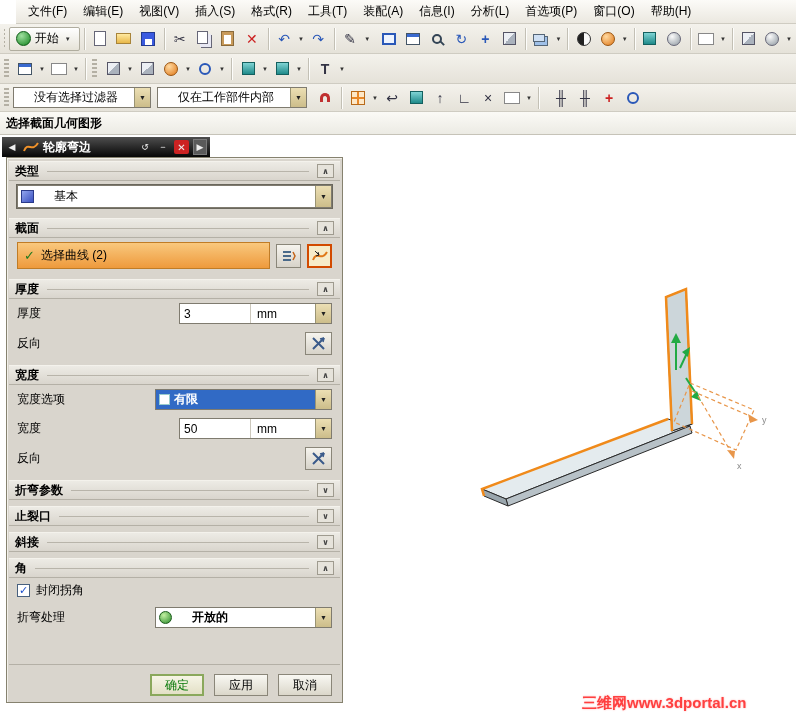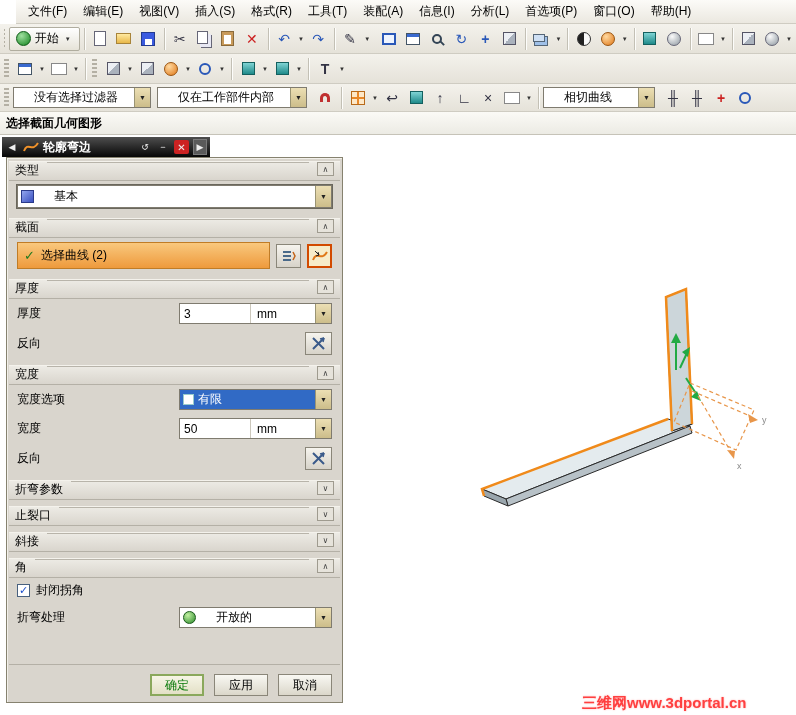--- a/index.html
+++ b/index.html
@@ -58,35 +58,35 @@
 .prompt{position:absolute;top:112px;left:0;width:796px;height:23px;background:linear-gradient(#fbfaf6,#ecebe4);border-bottom:1px solid #c6c3b8;display:flex;align-items:center;padding:0 6px;font-weight:bold;}
 
 
 .dlgtitle{position:absolute;top:137px;left:2px;width:208px;height:20px;background:linear-gradient(#4e4e4e,#060606);display:flex;align-items:center;color:#fff;padding:0 3px;gap:4px;}
 .dt-btn{width:14px;height:16px;display:flex;align-items:center;justify-content:center;font-size:9px;color:#eee;}
 .dt-close{background:#c22;border-radius:2px;width:15px;height:14px;font-size:10px;}
 .dt-title{font-weight:bold;font-size:12px;font-family:Liberation Serif, serif;}
 .dt-fwd{background:#5a5a5a;border:1px solid #7a7a7a;}
 
 .dlg{position:absolute;top:157px;left:6px;width:337px;height:546px;background:#d9d5cd;border:1px solid #86826f;box-shadow:inset 1px 1px 0 #f2f0ea;display:flex;flex-direction:column;padding:3px 2px 4px;overflow:hidden;}
-.ghdr{display:flex;align-items:flex-start;height:20px;padding:0 6px;font-weight:normal;flex:none;border-top:1px solid #f4f2ec;border-bottom:1px solid #b4b0a6;background:linear-gradient(#edebe5,#d9d5cd);}
+.ghdr{display:flex;align-items:center;height:20px;padding:0 6px;font-weight:bold;flex:none;border-top:1px solid #f4f2ec;border-bottom:1px solid #b4b0a6;background:linear-gradient(#edebe5,#d9d5cd);}
 .hline{flex:1;border-top:1px solid #b8b4aa;margin:0 8px;}
 .chev{width:17px;height:14px;border:1px solid #9f9b8f;background:#e6e3db;font-size:8px;display:flex;align-items:center;justify-content:center;color:#444;flex:none;}
 .grow{display:flex;align-items:center;padding:4px 8px;gap:6px;flex:none;}
 .lbl{width:150px;white-space:nowrap;}
 .fullcombo{flex:1;height:23px;box-shadow:0 0 0 1px #6a675c;}
 .ic-cubeblue{width:13px;height:13px;margin-left:3px;background:linear-gradient(135deg,#93a6ee,#3a50c0);border:1px solid #2a3a8a;flex:none;}
 .selrow{flex:1;display:flex;align-items:center;gap:6px;height:27px;padding:0 6px;background:linear-gradient(#f9c87e,#ee9a3c);border:1px solid #c07c26;}
 .chk-green{color:#1e7a1e;font-weight:bold;font-size:13px;}
 .sq{width:25px;height:24px;border:1px solid #8a8679;background:linear-gradient(#f6f4ee,#d7d3c9);display:flex;align-items:center;justify-content:center;flex:none;}
 .sq.active{border:2px solid #d24a00;background:#f7ecc9;}
 .valcombo{display:flex;align-items:stretch;height:21px;border:1px solid #7f7b6f;background:#fff;margin-left:auto;width:153px;}
 .vinput{border:none;outline:none;width:70px;padding:0 4px;font:inherit;background:#fff;}
 .unit{display:flex;align-items:center;padding:0 6px;border-left:1px solid #ccc8bc;flex:1;}
-.rcombo{margin-left:auto;width:153px;}
+.rcombo{margin-left:auto;width:177px;font-weight:bold;}
 .sel{background:#316ac5;color:#fff;display:flex;align-items:center;gap:4px;flex:1;height:100%;padding:0 3px;}
 .ic-finite{width:11px;height:11px;background:#fff;border:1px solid #9cc;flex:none;}
 .ic-green-sphere{width:13px;height:13px;border-radius:50%;background:radial-gradient(circle at 35% 30%,#c2f0a2,#2a8a2a);border:1px solid #1a5a1a;margin-left:3px;flex:none;}
 .revbtn{margin-left:auto;width:27px;height:23px;border:1px solid #8a8679;background:linear-gradient(#f6f4ee,#d7d3c9);display:flex;align-items:center;justify-content:center;}
 .checkbox{width:13px;height:13px;background:#fff;border:1px solid #48617f;display:flex;align-items:center;justify-content:center;font-size:11px;font-weight:bold;color:#1a4ecc;flex:none;}
 .btnrow{display:flex;justify-content:flex-end;gap:10px;padding:9px 8px 2px;margin-top:auto;border-top:1px solid #b4b0a6;flex:none;}
 .pbtn{min-width:54px;height:22px;border:1px solid #8a8679;background:linear-gradient(#f9f8f3,#dbd7ca);display:flex;align-items:center;justify-content:center;}
 .pbtn.ok{color:#0a7a0a;font-weight:normal;border:2px solid #8aa85c;background:linear-gradient(#f6f5e6,#e3e0c6);}
 .gap6{height:6px;flex:none;}
 
@@ -291,26 +291,20 @@
         <span class="glyph g-dark">∟</span>
       </div>
     <div class="ti">
         <span class="glyph g-dark">×</span>
       </div>
     <div class="ti">
         <span class="sh-swatch"></span>
       </div>
     <div class="dd">▼</div>
     <div class="sep"></div>
-    <div class="combo" style="width:112px">
-      <span class="ctext">相切曲线</span>
-      <span class="cbtn">
-          <span>▼</span>
-        </span>
-    </div>
     <div style="width:6px"></div>
     <div class="ti">
         <span class="glyph g-dark">╫</span>
       </div>
     <div class="ti">
         <span class="glyph g-dark">╫</span>
       </div>
     <div class="ti">
         <span class="glyph g-red" style="font-weight:bold">+</span>
       </div>

